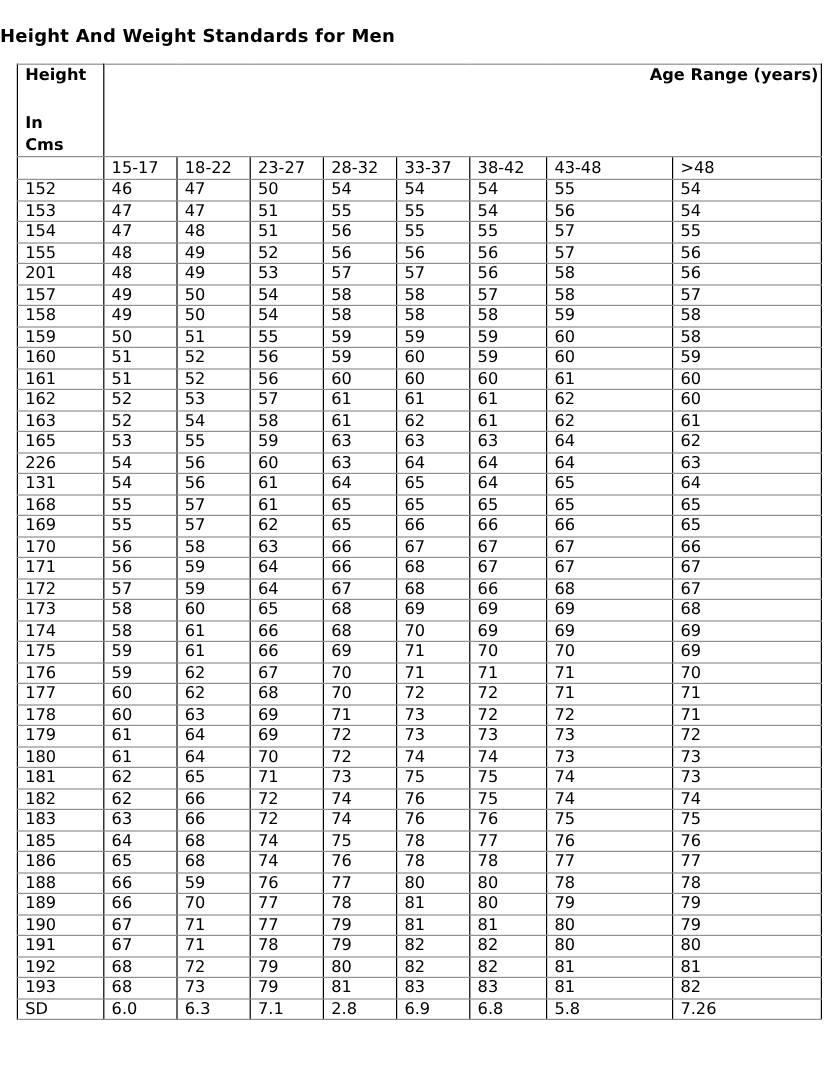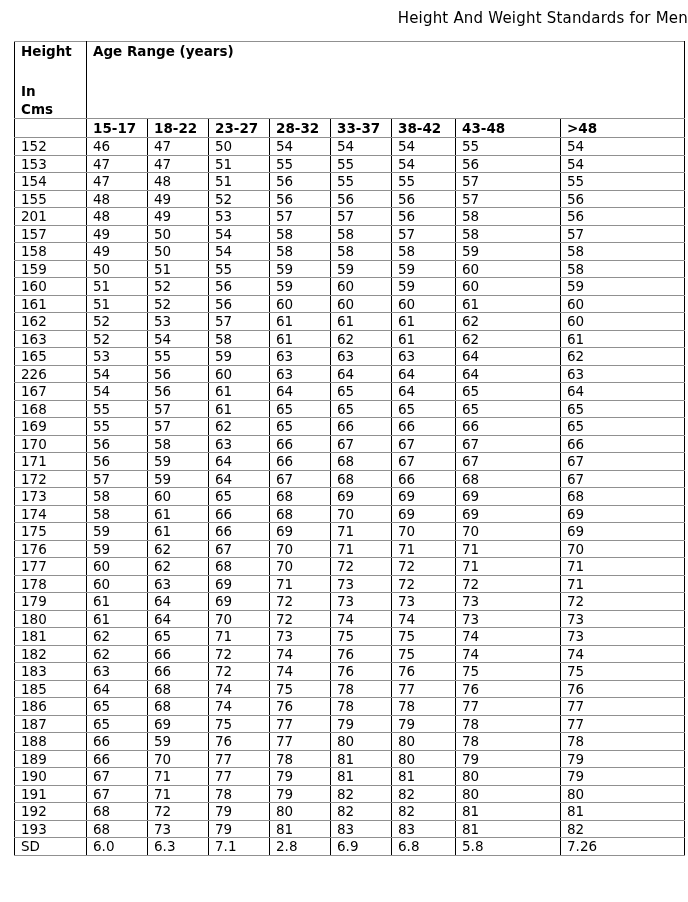--- a/index.html
+++ b/index.html
@@ -10,24 +10,24 @@
     font-family: "DejaVu Sans", "Liberation Sans", sans-serif;
   }
   .page {
     width: 688px;
     height: 902px;
     background: #ffffff;
     box-sizing: border-box;
   }
   .title {
     margin: 0;
-    padding-top: 9px;
-    text-align: right;
+    padding-top: 21px;
+    text-align: left;
     font-size: 15px;
-    font-weight: normal;
+    font-weight: bold;
     letter-spacing: 0.2px;
   }
   table.hw {
     border-collapse: collapse;
     table-layout: fixed;
     width: 670px;
     margin: 14px 0 17px 14px;
     border: 1px solid #000000;
   }
   table.hw th,
@@ -48,26 +48,26 @@
   }
   table.hw th.corner {
     font-weight: bold;
     vertical-align: top;
     height: 76px;
   }
   table.hw th.corner .hline { line-height: 18px; height: 18px; }
   table.hw th.corner .spacer { height: 22px; }
   table.hw th.age-span {
     font-weight: bold;
-    text-align: left;
+    text-align: right;
     vertical-align: top;
     line-height: 18px;
   }
   table.hw tr.age-cols th {
-    font-weight: bold;
+    font-weight: normal;
     height: 18px;
     line-height: 18px;
   }
 </style>
 </head>
 <body>
 
 <div class="page">
 
   <h1 class="title">Height And Weight Standards for Men</h1>
@@ -255,21 +255,21 @@
           <td>54</td>
           <td>56</td>
           <td>60</td>
           <td>63</td>
           <td>64</td>
           <td>64</td>
           <td>64</td>
           <td>63</td>
         </tr>
         <tr>
-          <td>167</td>
+          <td>131</td>
           <td>54</td>
           <td>56</td>
           <td>61</td>
           <td>64</td>
           <td>65</td>
           <td>64</td>
           <td>65</td>
           <td>64</td>
         </tr>
         <tr>
@@ -461,31 +461,20 @@
         </tr>
         <tr>
           <td>186</td>
           <td>65</td>
           <td>68</td>
           <td>74</td>
           <td>76</td>
           <td>78</td>
           <td>78</td>
           <td>77</td>
-          <td>77</td>
-        </tr>
-        <tr>
-          <td>187</td>
-          <td>65</td>
-          <td>69</td>
-          <td>75</td>
-          <td>77</td>
-          <td>79</td>
-          <td>79</td>
-          <td>78</td>
           <td>77</td>
         </tr>
         <tr>
           <td>188</td>
           <td>66</td>
           <td>59</td>
           <td>76</td>
           <td>77</td>
           <td>80</td>
           <td>80</td>

